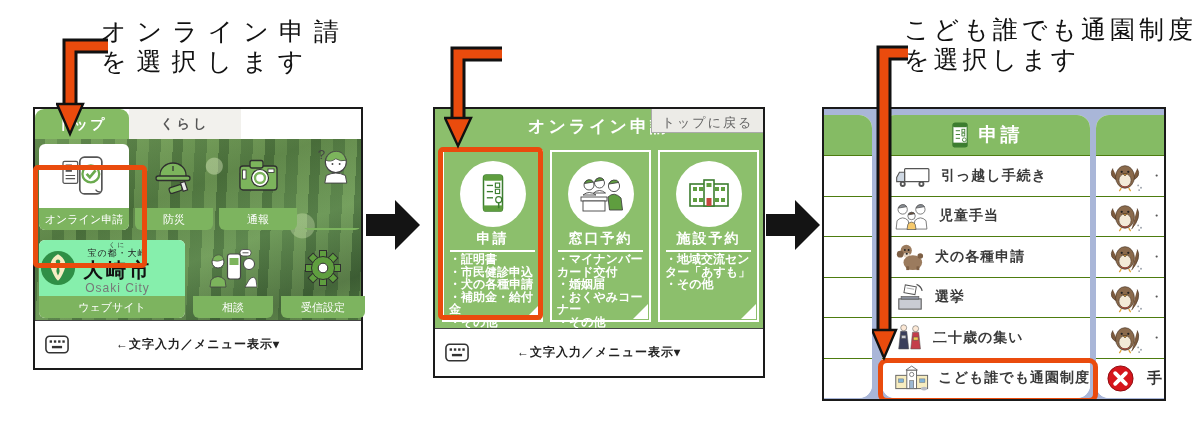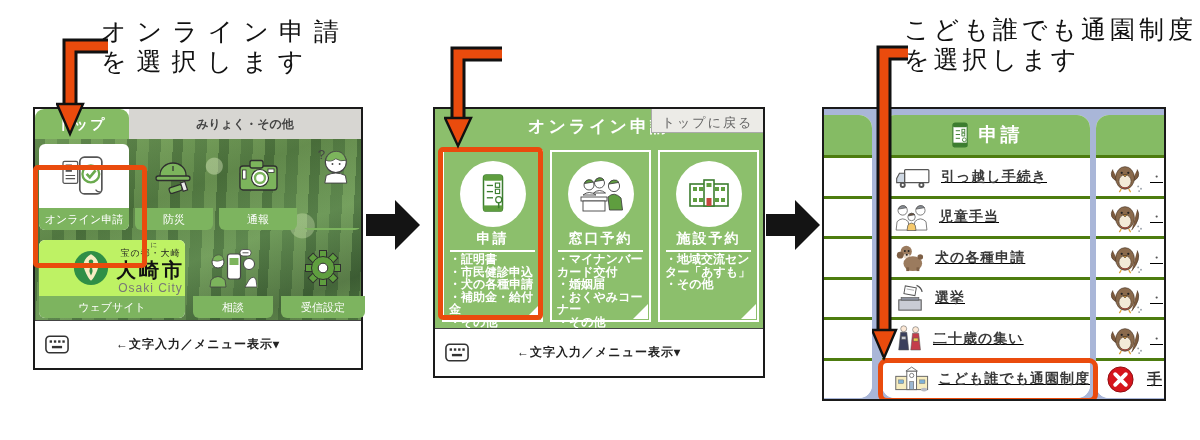--- a/index.html
+++ b/index.html
@@ -47,21 +47,21 @@
   .tile .bar{height:22px;background:#7DB45F;color:#fff;font-size:11px;line-height:22px;
              text-align:center;white-space:nowrap;font-weight:500;}
   .t-online{left:4px;top:5px;width:90px;height:86px;background:#fff;}
   .t-bousai{left:100px;top:5px;width:78px;height:86px;}
   .t-tsuuhou{left:184px;top:5px;width:78px;height:86px;}
   .t-faq{left:268px;top:5px;width:58px;height:86px;}
   .t-faq .bar{font-size:9.5px;margin-top:44px;}
   .t-logo{left:4px;top:101px;width:146px;height:78px;background:#fff;}
   .t-soudan{left:158px;top:101px;width:80px;height:78px;}
   .t-jushin{left:246px;top:101px;width:84px;height:78px;}
-  .logo-wrap{flex:1;display:flex;align-items:center;justify-content:flex-end;gap:6px;background:#bef264;}
+  .logo-wrap{flex:1;display:flex;align-items:center;justify-content:flex-start;gap:6px;background:#86efac;}
   .logo-txt{text-align:center;line-height:1.15;}
   .ruby{font-size:6.5px;color:#333;letter-spacing:2px;}
   .catch{font-size:9px;color:#222;letter-spacing:1px;}
   .city{font-size:20px;font-family:"Liberation Serif",serif;font-weight:bold;color:#111;letter-spacing:3px;}
   .romaji{font-size:12px;color:#777;letter-spacing:1px;}
   .hl1{left:-2px;top:26px;width:114px;height:103px;}
 
   
   .p2{left:433px;top:107px;width:332px;height:271px;background:#8CBF6C;}
   .p2-title{position:absolute;top:6px;left:0;width:100%;text-align:center;color:#fff;
@@ -84,22 +84,22 @@
 
   
   .p3{left:822px;top:107px;width:344px;height:294px;background:#A9B6D8;overflow:hidden;}
   .card{position:absolute;top:6px;width:208px;height:283px;background:#fff;border-radius:13px;
         display:flex;flex-direction:column;overflow:hidden;}
   .card-l{left:-160px;}
   .card-c{left:58px;}
   .card-r{left:272px;}
   .card-head{height:40px;min-height:40px;background:#85BB64;display:flex;align-items:center;
              justify-content:center;gap:8px;color:#fff;font-size:19px;font-weight:bold;letter-spacing:3px;}
-  .crow{flex:1;display:flex;align-items:center;border-top:3px solid #4d7c0f;padding-left:12px;gap:9px;
-        background:#fff;text-decoration:underline;}
+  .crow{flex:1;display:flex;align-items:center;border-top:1px solid #4d7c0f;padding-left:12px;gap:9px;
+        background:#fff;}
   .crow .lbl{font-size:14px;font-weight:bold;color:#3a3a3a;letter-spacing:1px;white-space:nowrap;}
   .crow-r{padding-left:10px;gap:6px;}
   .bullet{font-size:13px;color:#555;}
   .err-lbl{font-size:15px;font-weight:bold;color:#333;margin-left:6px;}
   .hl3{left:54px;top:249px;width:220px;height:45px;border-radius:9px;}
 </style>
 </head>
 <body>
 
 <div class="stage">
@@ -132,21 +132,21 @@
   <svg class="blk-arrow" style="left:366px;top:197px" width="56" height="56" viewBox="0 0 56 56">
     <polygon points="0,17 29,17 29,3 54,28 29,53 29,39 0,39" fill="#141414"></polygon>
   </svg>
   <svg class="blk-arrow" style="left:766px;top:197px" width="56" height="56" viewBox="0 0 56 56">
     <polygon points="0,17 29,17 29,3 54,28 29,53 29,39 0,39" fill="#141414"></polygon>
   </svg>
 
   <div class="panel p1">
     <div class="p1-tabs">
       <div class="tab tab-top">トップ</div>
-      <div class="tab tab-miryoku">みりょく・その他</div>
+      <div class="tab tab-kurashi">くらし</div>
     </div>
     <div class="p1-menu">
 
       <div class="tile t-online">
         <div class="icon-area">
           <svg width="48" height="42" viewBox="0 0 44 40">
             <rect x="2" y="6" width="14" height="21" rx="1.5" fill="#fff" stroke="#555" stroke-width="1.2"></rect>
             <rect x="4.5" y="9" width="6" height="7" fill="#555"></rect>
             <line x1="4.5" y1="19.5" x2="13.5" y2="19.5" stroke="#555" stroke-width="1"></line>
             <line x1="4.5" y1="22.5" x2="13.5" y2="22.5" stroke="#555" stroke-width="1"></line>

